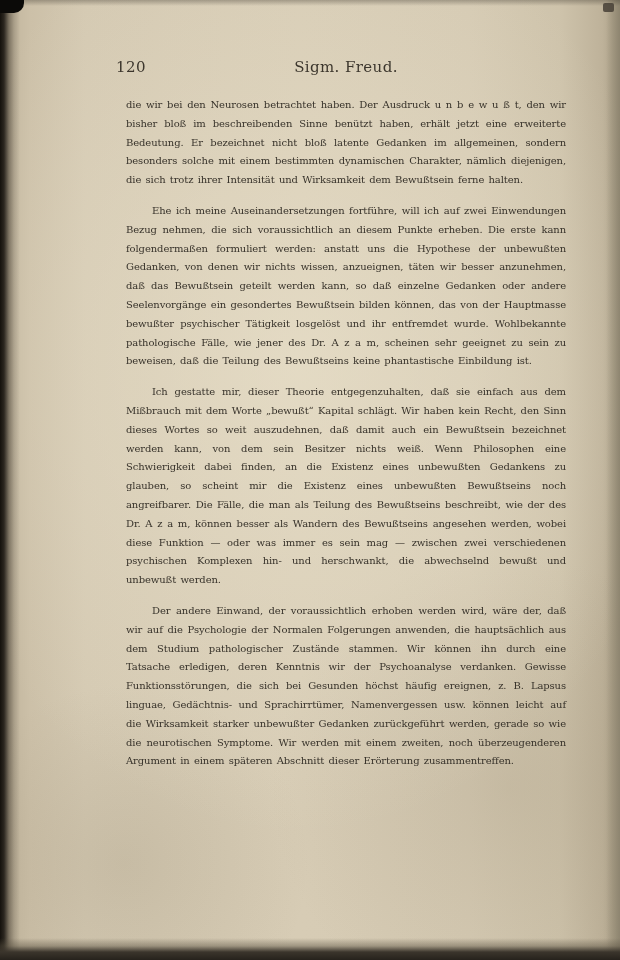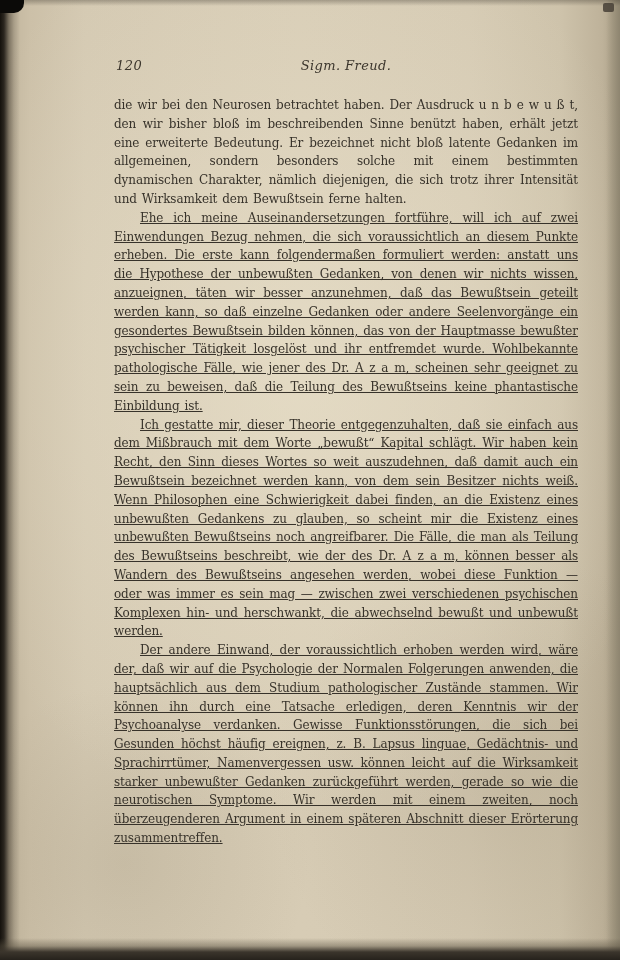--- a/index.html
+++ b/index.html
@@ -23,35 +23,34 @@
       linear-gradient(90deg, #bdb199 0px, #ccc0a8 30px, #d4c9b2 85px, #d7ccb5 300px, #d5cab3 470px, #cec3ab 560px, #beb29a 602px, #a89d85 620px);
   }
   .content {
     position: absolute; left: 114px; top: 58px; width: 464px;
     color: #37322a;
   }
   .header {
     position: relative;
     height: 17px;
     margin-bottom: 21px;
-    font-size: 13px;
+    font-size: 15px;
     color: #3c362d;
-    font-style: italic;
   }
   .pagenum { position: absolute; left: 2px; top: 0; letter-spacing: 0.5px; }
   .running { display: block; text-align: center; letter-spacing: 0.4px; }
   .body p {
-    margin: 0;
-    font-size: 12px;
+    margin: 12px;
+    font-size: 10px;
     line-height: 18.8px;
     text-align: justify;
     letter-spacing: -0.1px;
     word-spacing: 1.2px;
   }
-  .body p.indent { text-indent: 26px; text-decoration: underline; }
+  .body p.indent { text-indent: 26px; }
 
   .edge { pointer-events: none; }
   .edge-left {
     position: absolute; left: 0; top: 0; bottom: 0; width: 20px;
     background: linear-gradient(90deg, #14110c 0px, #2c2720 4px, rgba(70,62,50,0.55) 9px, rgba(70,62,50,0.22) 14px, rgba(70,62,50,0) 20px);
   }
   .edge-bottom {
     position: absolute; left: 0; right: 0; bottom: 0; height: 22px;
     background: linear-gradient(0deg, #26221c 0px, #3b352c 8px, rgba(90,82,66,0.45) 14px, rgba(90,82,66,0) 22px);
   }

